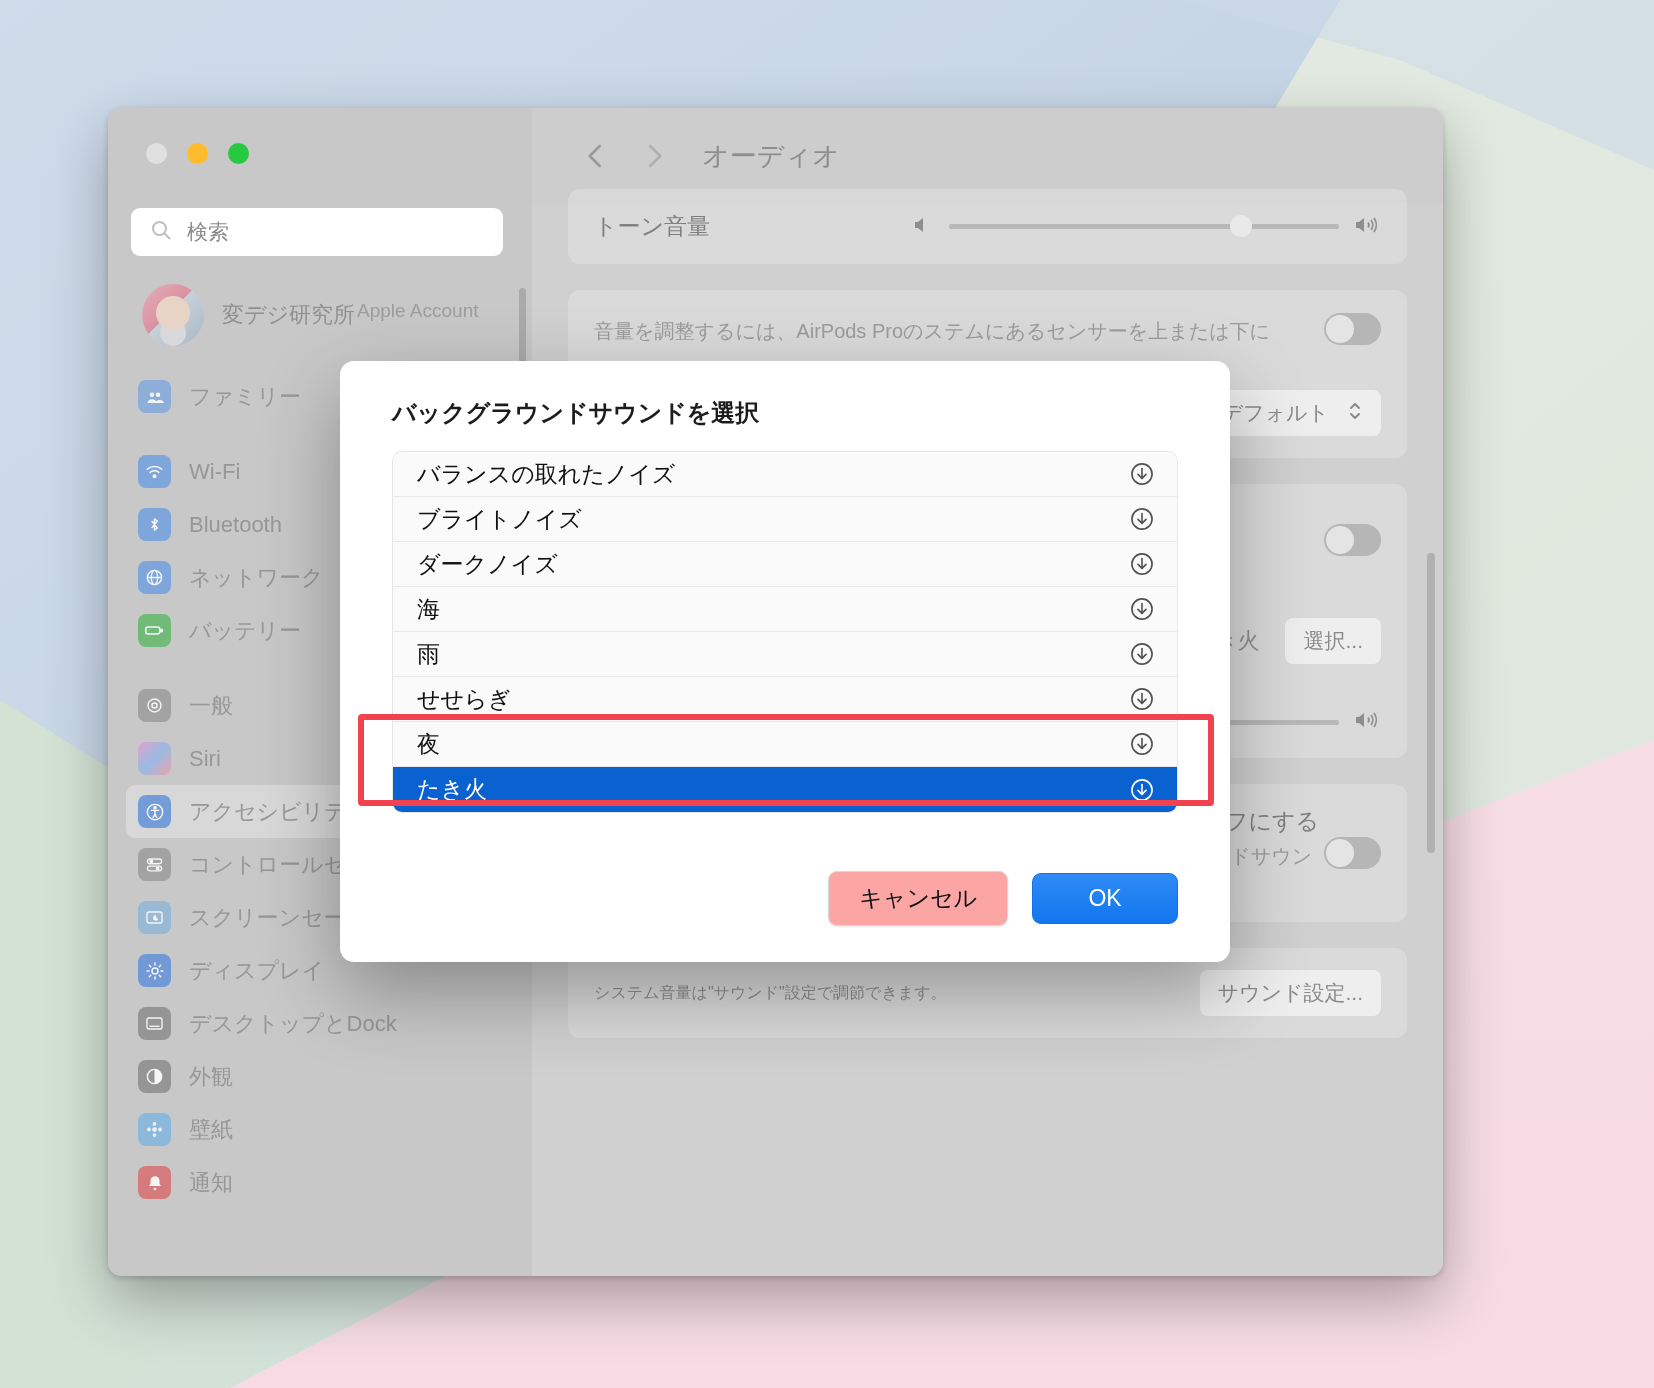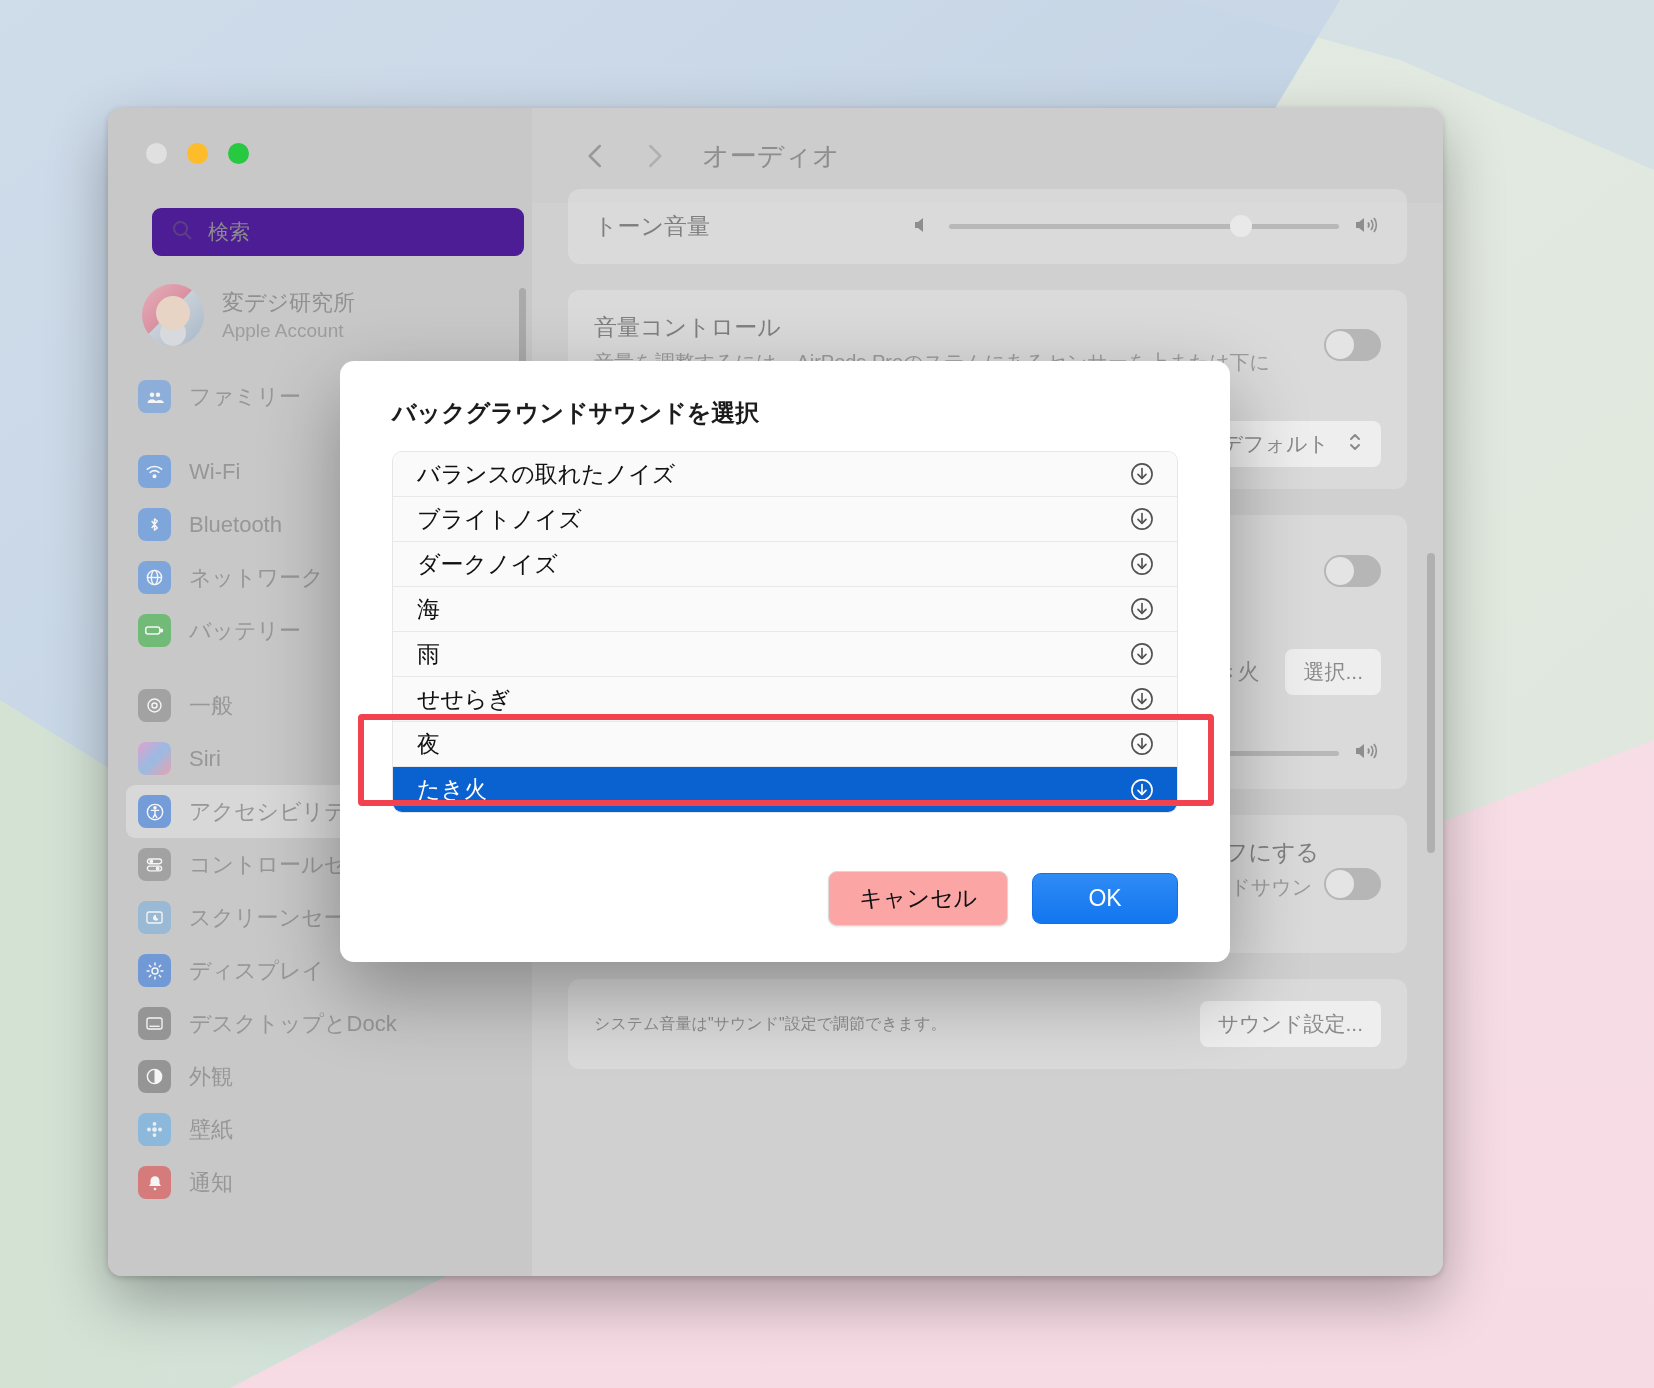--- a/index.html
+++ b/index.html
@@ -32,44 +32,44 @@
     position: relative;
     flex: 0 0 424px;
   }
   .traffic { position: absolute; left: 38px; top: 35px; display: flex; gap: 20px; }
   .tl { width: 21px; height: 21px; border-radius: 50%; }
   .tl.red    { background: #e0e0e0; }
   .tl.yellow { background: #fdbc2c; }
   .tl.green  { background: #26c93f; }
 
   .search-box {
-    position: absolute; left: 44px; top: 100px;
+    position: absolute; left: 23px; top: 100px;
     width: 372px; height: 48px;
-    background: #4c1d95; border-radius: 9px;
+    background: #ffffff; border-radius: 9px;
     display: flex; align-items: center; padding: 0 18px; gap: 14px;
   }
   .search-box .glyph { opacity: .45; }
   .search-box .ph { color: #8b8b8b; font-size: 21px; }
 
   .account {
     position: absolute; left: 26px; top: 170px;
     width: 372px; height: 74px;
     display: flex; align-items: center; gap: 18px; padding: 0 8px;
   }
   .avatar {
     width: 62px; height: 62px; border-radius: 50%;
     background: linear-gradient(135deg,#f0a7b6 0%,#e07f95 45%,#c8d4e0 46%,#9db2c6 100%);
     position: relative; overflow: hidden; opacity: .75;
   }
   .avatar::after {
     content: ""; position: absolute; left: 14px; top: 12px;
     width: 34px; height: 34px; border-radius: 50%;
     background: #f3d9c4; box-shadow: 0 20px 0 -4px #dcdfe4;
   }
-  .acct-txt { display: flex; flex-direction: column; gap: 2px; }
+  .acct-txt { display: flex; gap: 2px; }
   .acct-name { font-size: 22px; color: #909090; }
   .acct-sub  { font-size: 19px; color: #9d9d9d; }
 
   .navlist { position: absolute; left: 18px; top: 262px; width: 392px; }
   .navgroup { margin-bottom: 22px; }
   .navitem {
     display: flex; align-items: center; gap: 18px;
     height: 53px; padding: 0 12px; border-radius: 9px;
     color: #979797; font-size: 22px;
   }
@@ -436,21 +436,20 @@
                 <path d="M15 9.5a4 4 0 0 1 0 5M18 7a8 8 0 0 1 0 10M21 5a12 12 0 0 1 0 14"></path>
               </svg>
             </span>
           </div>
         </div>
       </div>
 
       <div class="card">
         <div class="row">
           <div class="rowtxt" style="max-width:820px">
-            <div class="t">音量コントロール</div>
             <div class="s">音量を調整するには、AirPods Proのステムにあるセンサーを上または下に</div>
           </div>
           <div class="toggle"></div>
         </div>
         <div class="row" style="justify-content:flex-end">
           <div class="pill">
             <span>デフォルト</span>
             <span>
               <svg width="16" height="22" viewBox="0 0 16 22" fill="none" stroke="#8a8a8a" stroke-width="2" stroke-linecap="round" stroke-linejoin="round">
                 <polyline points="4 8 8 4 12 8"></polyline>

